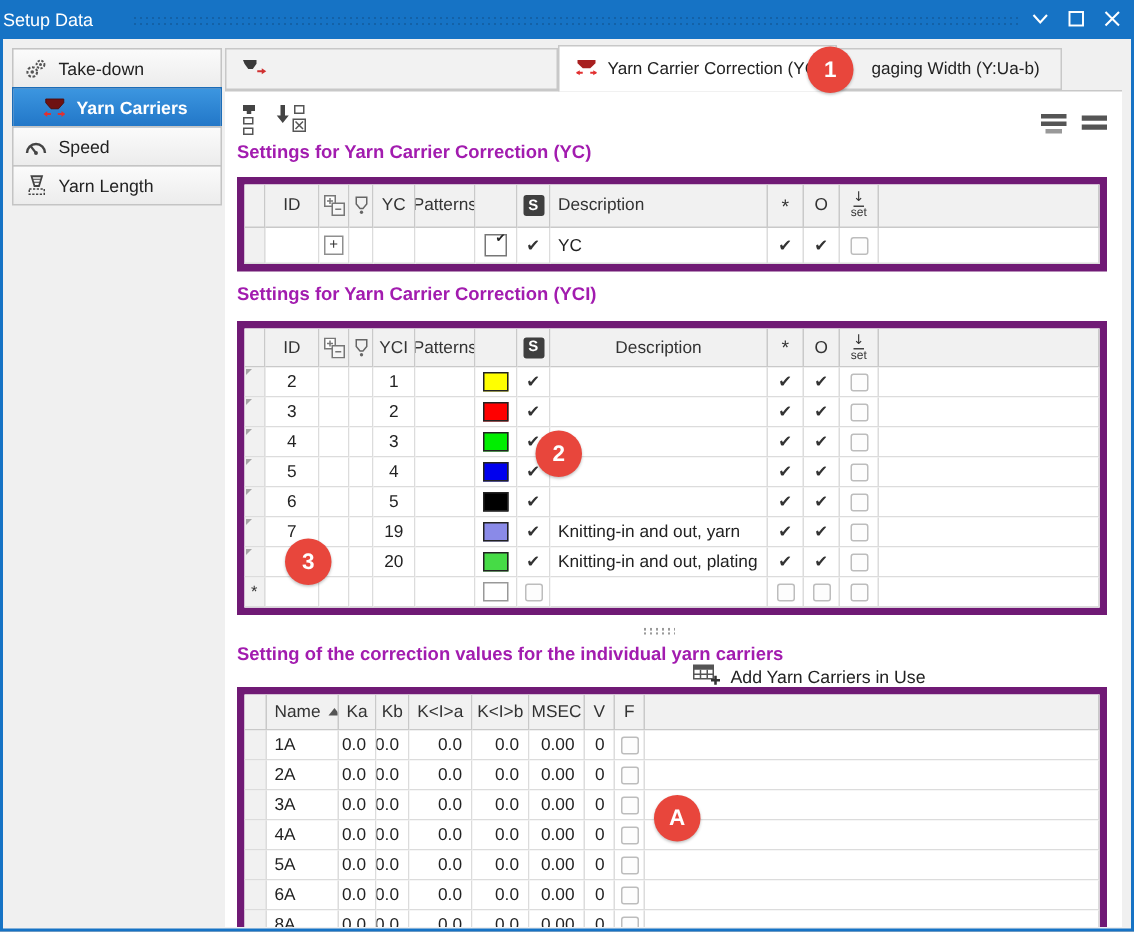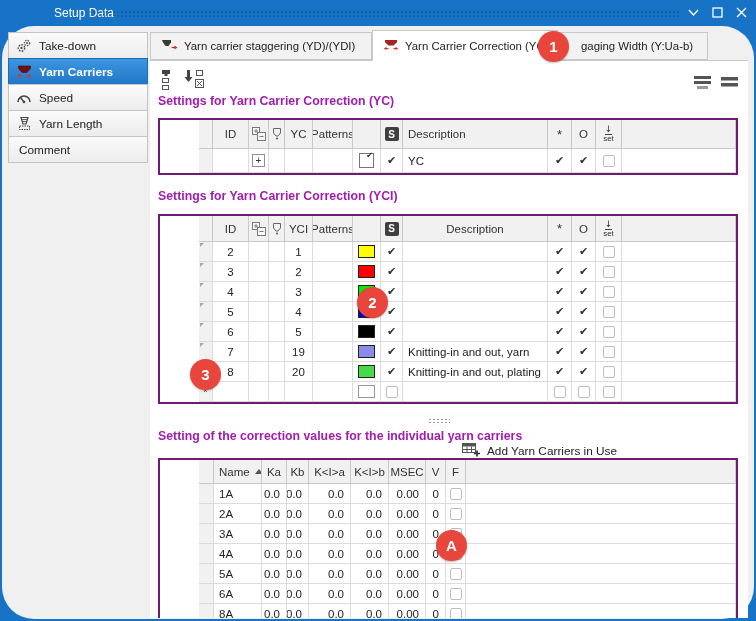--- a/index.html
+++ b/index.html
@@ -1,46 +1,46 @@
 <!DOCTYPE html>
 <html><head>
 <meta charset="utf-8">
 <style>
   * { margin:0; padding:0; box-sizing:border-box; }
   body { font-family:"Liberation Sans","DejaVu Sans",sans-serif; background:#888; }
   .win { position:relative; width:756px; height:621px; background:#1673C5; overflow:hidden; }
   .titlebar { position:absolute; left:0; top:0; width:100%; height:26px; background:#1673C5; display:flex; align-items:center; color:#fff; }
-  .title { font-size:12px; padding-left:20px;margin-left:34px; }
+  .title { font-size:12px; padding-left:2px; }
   .titletex { position:absolute; left:88px; right:76px; top:10px; height:8px;
     background-image:radial-gradient(rgba(0,0,0,.28) .8px, transparent .9px); background-size:4px 4px; opacity:.55; }
   .wbtns { position:absolute; right:6px; top:4px; display:flex; gap:6px; }
   .wbtn { width:18px; height:17px; display:flex; align-items:center; justify-content:center; cursor:default; }
-  .winbody { position:absolute; left:2px; top:26px; right:2px; bottom:2px; background:#F0F0F0;border-radius:32px; }
+  .winbody { position:absolute; left:2px; top:26px; right:2px; bottom:2px; background:#F0F0F0; }
 
   
   .sidebar { position:absolute; left:6px; top:6px; width:140px; }
   .side-item { display:flex; align-items:center; height:27px; margin-top:-1px; border:1px solid #C4C4C4;
     background:linear-gradient(#FBFBFB,#ECECEC); font-size:11.8px; color:#222; cursor:default; }
   .side-item:first-child { margin-top:0; }
   .side-item .ic { width:30px; display:flex; align-items:center; justify-content:center; flex:0 0 30px; }
   .side-item.noicon { padding-left:10px; }
-  .side-item.sel { background:linear-gradient(#3C96E0,#2277C8); border-color:#1C6DB8; color:#fff; font-weight:bold; }
+  .side-item.sel { background:linear-gradient(#3C96E0,#2277C8); border-color:#1C6DB8; color:#fff; font-weight:bold;padding-left:12px; }
 
   
   .tabs { position:absolute; left:0; top:0; height:35px; width:100%; }
   .tab { position:absolute; display:flex; align-items:center; gap:6px; padding-left:10px; font-size:11.4px; color:#222;
     background:#F2F2F2; border:1px solid #C8C8C8; top:6px; height:28px; cursor:default; overflow:hidden; white-space:nowrap; }
   .tab.active { top:4px; height:31px; background:#fff; border-bottom:none; z-index:3; }
 
   .panel { position:absolute; left:148px; top:34px; width:598px; height:558px; background:#fff; border-top:1px solid #C8C8C8; overflow:hidden; z-index:1; }
 
   .h { position:absolute; font-size:12.3px; font-weight:bold; color:#a21caf; white-space:nowrap; }
 
   
-  .tbl { position:absolute; display:grid; border:2px solid #701a75; background:#fff;padding-left:39px; }
+  .tbl { position:absolute; display:grid; border:5px solid #701a75; background:#fff; }
   .cols13 { grid-template-columns:14px 36px 20px 16px 28px 40px 28px 22px 145px 24px 24px 26px 1fr; width:580px; }
   .cols10 { grid-template-columns:15px 48px 25px 22px 42px 38px 37px 20px 20px 1fr; width:580px; }
   .tbl-yc  { grid-template-rows:29px; grid-auto-rows:24px; }
   .tbl-yci { grid-template-rows:26px; grid-auto-rows:20px; }
   .tbl-cor { grid-template-rows:24px; grid-auto-rows:20px; }
   .c { background:#fff; border-right:1px solid #DCDCDC; border-bottom:1px solid #DCDCDC; display:flex; align-items:center; justify-content:center;
     font-size:11.5px; color:#222; overflow:hidden; white-space:nowrap; }
   .hc { background:#F1F1F1; border-color:#C9C9C9; color:#333; }
   .rs { background:#F1F1F1; position:relative; font-size:11px; color:#333; }
   .rs .mark { position:absolute; top:1px; left:1px; width:0; height:0; border-top:4px solid #A6A6A6; border-right:4px solid transparent; }
@@ -130,33 +130,29 @@
       <div class="side-item">
         <span class="ic">
             <svg width="15" height="15">
               <path d="M4 1.5 h7 L9 8 H6 z" fill="none" stroke="#444" stroke-width="1.2"></path>
               <path d="M5 3.5 h5 M5.6 5.5 h3.8" stroke="#444" stroke-width=".8"></path>
               <rect x="2.5" y="10" width="10" height="3.5" fill="none" stroke="#444" stroke-dasharray="1.5 1"></rect>
             </svg>
           </span>
         <span>Yarn Length</span>
       </div>
-      <div class="side-item noicon">
-        <span>Comment</span>
-      </div>
     </div>
 
     <div class="tabs">
       <div class="tab" style="left:148px; width:222px;">
         <span><svg width="17" height="12">
               <path d="M1 1 h9 v2.5 L7.5 7 H4.5 L2 3.5 z" fill="#3A3A3A"></path>
               <path d="M10.5 8.5 h4" stroke="#D03030" stroke-width="1.3"></path>
               <path d="M13.5 6.5 L16.5 8.5 l-3 2 z" fill="#D03030"></path>
             </svg></span>
-        <span>Yarn carrier staggering (YD)/(YDI)</span>
       </div>
       <div class="tab active" style="left:370px; width:186px;">
         <span><svg width="16" height="12">
               <path d="M2 1 h12 v2.2 L10.5 6.5 h-5 L2 3.2 z" fill="#A82020"></path>
               <path d="M1.5 9.5 h4 M14.5 9.5 h-4" stroke="#E23030" stroke-width="1.2"></path>
               <path d="M3.5 7.8 L1 9.5 l2.5 1.7 z M12.5 7.8 L15 9.5 l-2.5 1.7 z" fill="#E23030"></path>
             </svg></span>
         <span>Yarn Carrier Correction (YC / YCI)</span>
       </div>
       <div class="tab" style="left:556px; width:150px; padding-left:22px;">

